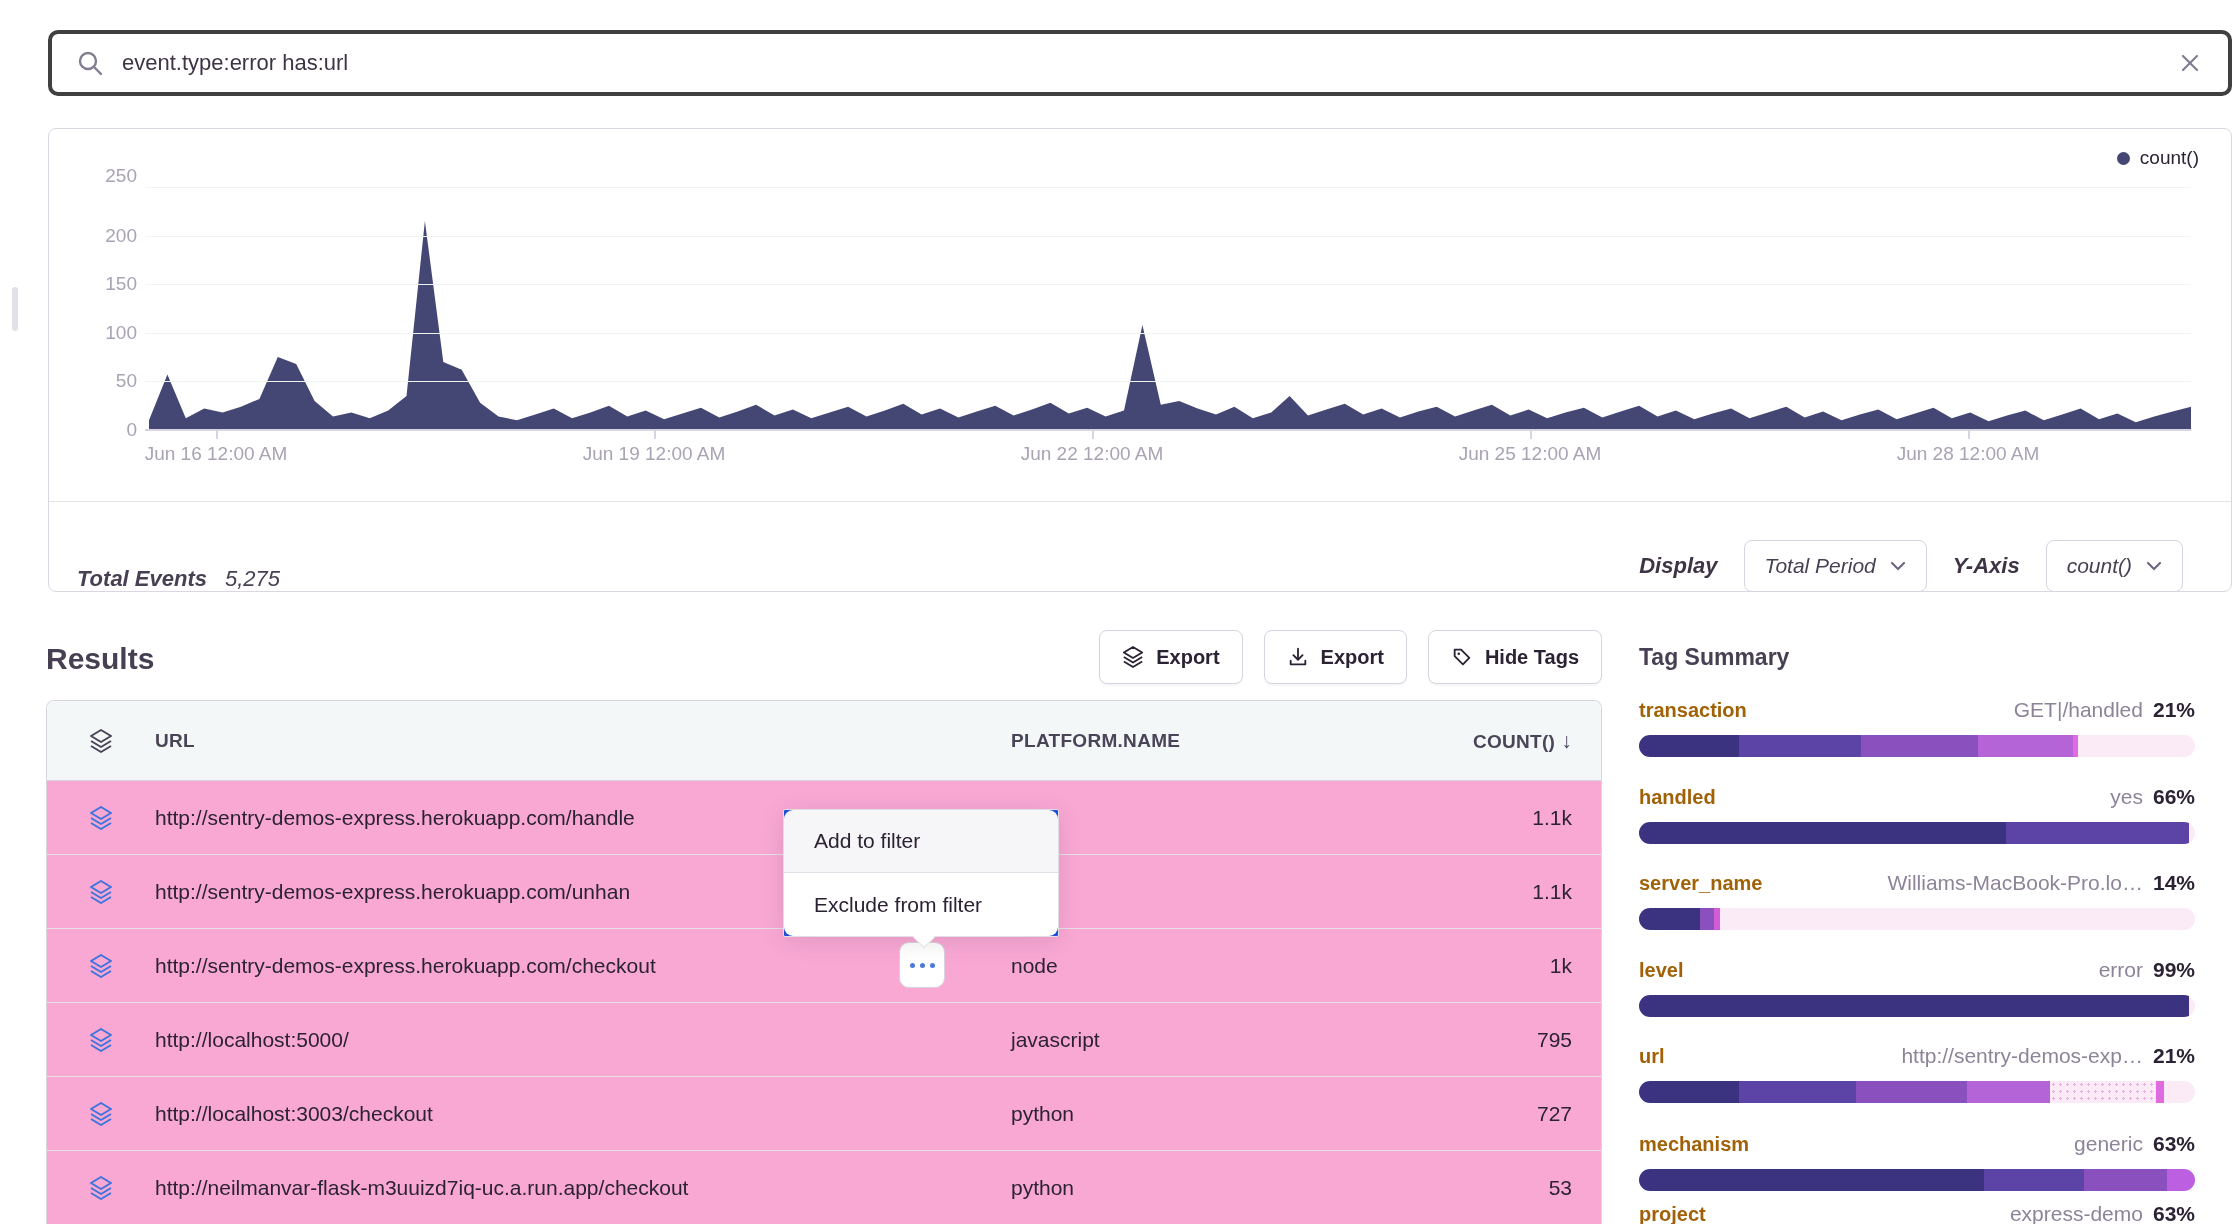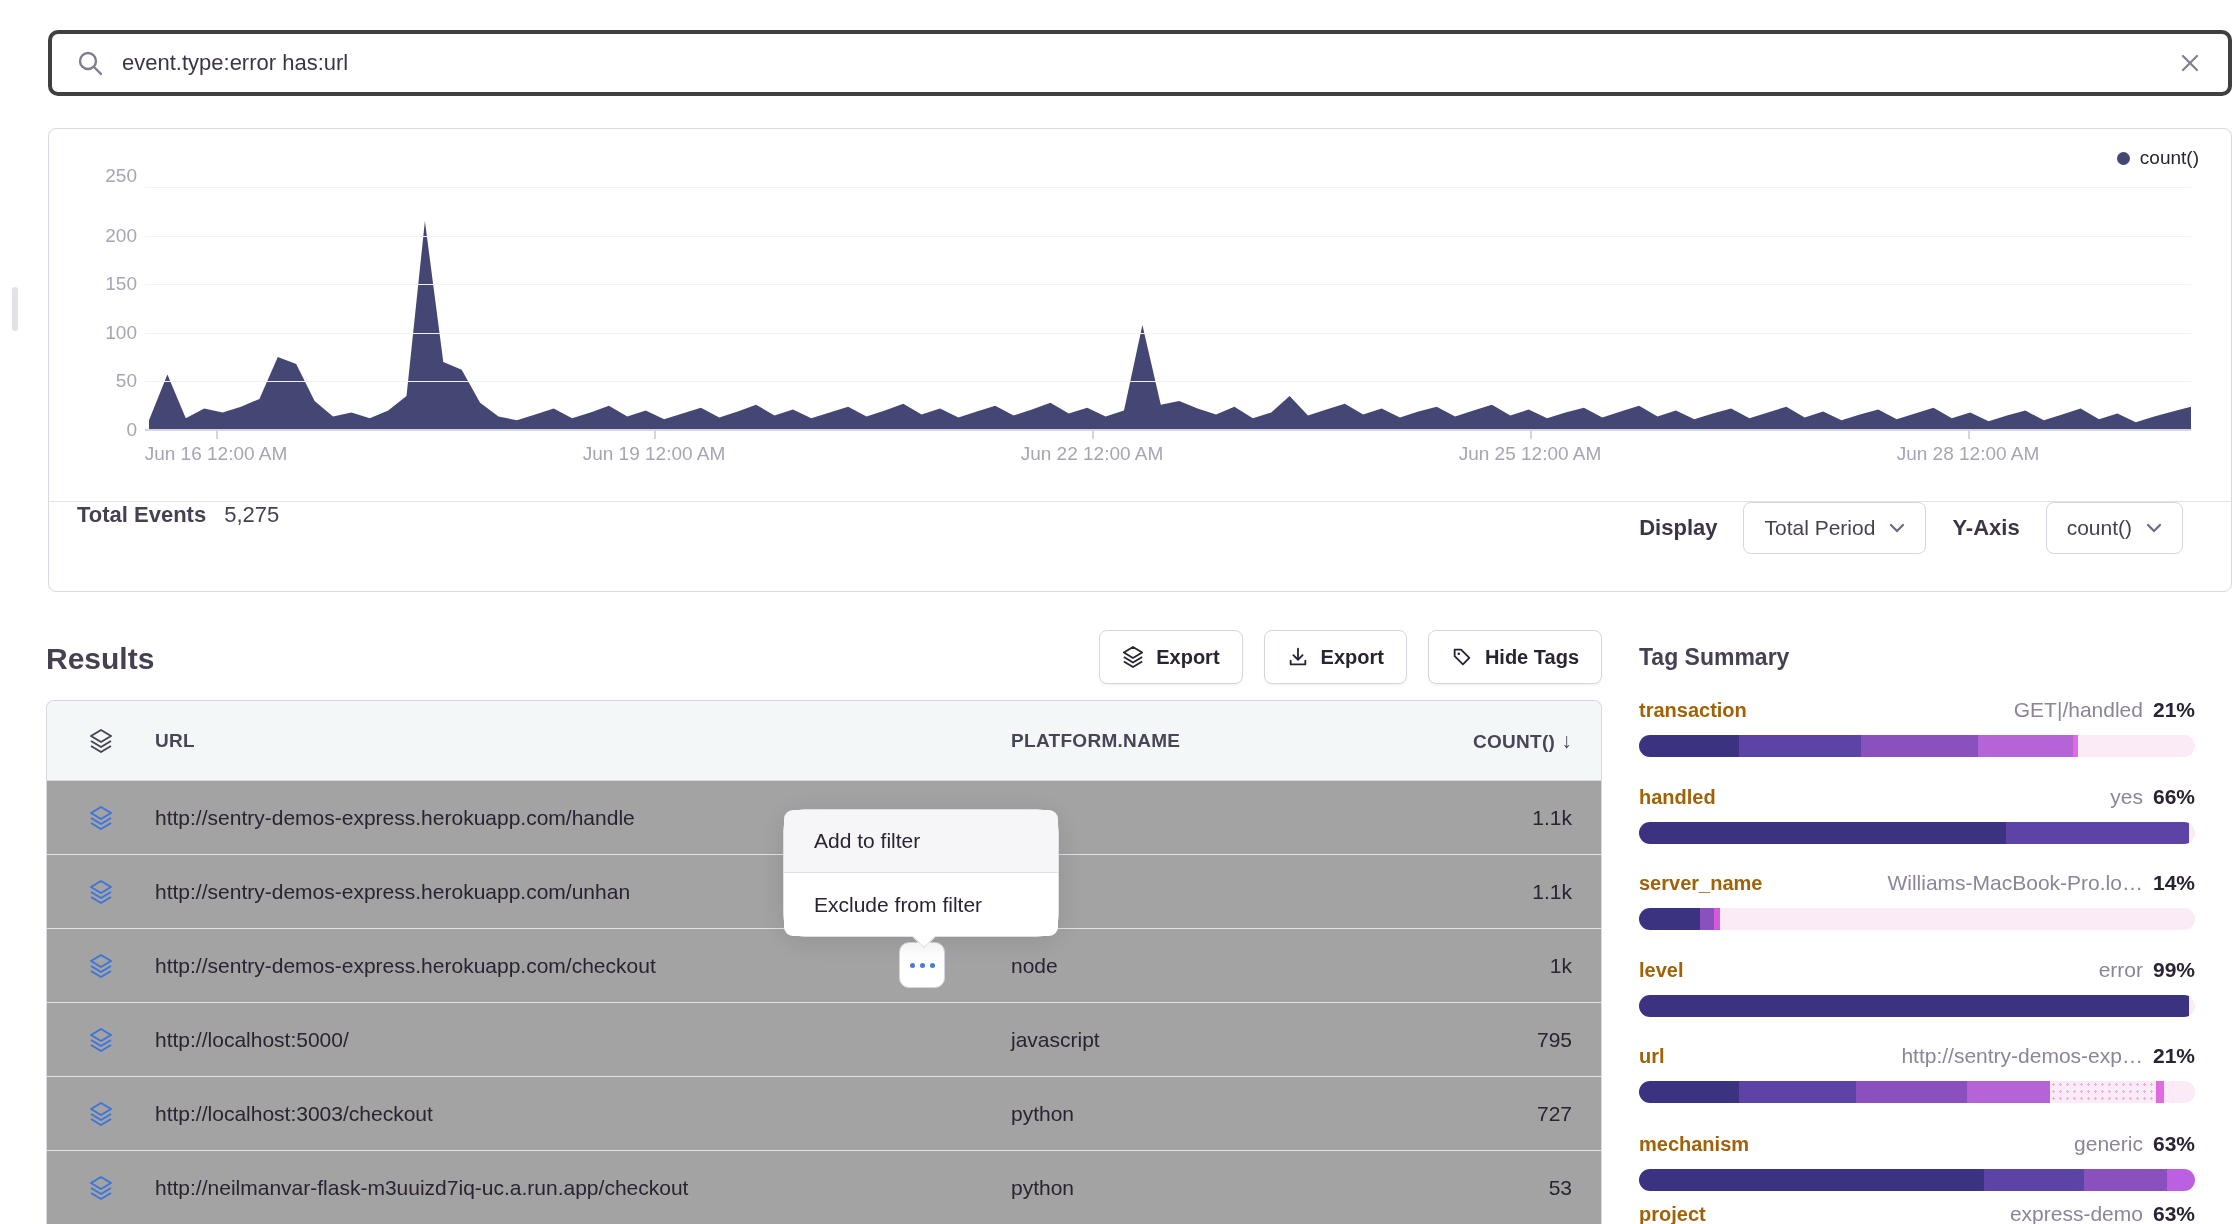--- a/index.html
+++ b/index.html
@@ -21,21 +21,21 @@
   #legend .dot { width:13px; height:13px; border-radius:50%; background:#444674; }
   #legend .lbl { font-size:19px; color:#2B2233; }
   .gridline { position:absolute; left:96px; width:2046px; height:1px; background:#EDF4F2; }
   .ytick { position:absolute; width:74px; text-align:right; font-size:19px; color:#A9A3B4; left:14px; transform:translateY(-50%); }
   #axis-line { position:absolute; left:96px; top:300px; width:2046px; height:2px; background:#D8D4E0; }
   .xtickmark { position:absolute; top:302px; width:2px; height:8px; background:#D8D4E0; }
   .xtick { position:absolute; top:314px; transform:translateX(-50%); font-size:19px; color:#A9A3B4; white-space:nowrap; }
   #plot { position:absolute; left:100px; top:50px; width:2042px; height:251px; }
   #chart-divider { position:absolute; left:0; top:372px; width:100%; height:1px; background:#E5E1E9; }
   #chart-footer { position:absolute; left:0; top:373px; width:100%; height:90px;
-                  display:flex; align-items:flex-start; padding:0 48px 0 28px; }
+                  display:flex; align-items:flex-end; padding:0 48px 0 28px;font-style:italic; }
   #total-events { display:flex; align-items:baseline; gap:18px; }
   #total-events .k { font-weight:bold; font-size:22px; color:#473F52; }
   #total-events .v { font-size:22px; color:#473F52; }
   #footer-right { margin-left:auto; display:flex; align-items:center; gap:26px; }
   .ctl-label { font-weight:bold; font-size:22px; color:#3E3446; }
   .dropdown { height:52px; border:1px solid #D9D4DF; border-radius:8px; background:#fff;
               display:flex; align-items:center; gap:14px; padding:0 20px; font-size:21px;
               color:#473F52; cursor:pointer; }
 
   
@@ -48,30 +48,30 @@
   
   #results-table { left:46px; top:700px; width:1556px; height:524px; border:1px solid #DAD5DF;
                    border-bottom:none; border-radius:8px 8px 0 0; background:#fff; overflow:hidden; }
   #thead { height:80px; background:#F4F7F8; border-bottom:1px solid #D8D4E0; position:relative;
            display:flex; align-items:center; font-size:19px; font-weight:bold; color:#4A4458; letter-spacing:.3px; }
   .col-icon { width:108px; display:flex; justify-content:center; }
   .col-url { flex:1; }
   .col-platform { width:420px; }
   .col-count { width:170px; text-align:right; padding-right:29px; }
   .trow { height:74px; display:flex; align-items:center; border-bottom:1px solid #E4E1E8;
-          font-size:21px; color:#2B2233; background:#a3a3a3; }
+          font-size:21px; color:#2B2233; background:#f9a8d4; }
   .sort-arrow { font-weight:normal; font-size:21px; margin-left:6px; }
 
   
   #more-btn { left:899px; top:942px; width:46px; height:46px; border:1px solid #D8D3DE;
               border-radius:10px; background:#fff; display:flex; align-items:center;
               justify-content:center; gap:5px; cursor:pointer; z-index:5; }
   #more-btn i { width:5px; height:5px; border-radius:50%; background:#4C7AD9; }
   #context-menu { left:783px; top:809px; width:276px; background:#1d4ed8; border:1px solid #E2DEE6;
-                  border-radius:22px; box-shadow:0 4px 24px rgba(43,34,51,0.12); z-index:6; }
+                  border-radius:2px; box-shadow:0 4px 24px rgba(43,34,51,0.12); z-index:6; }
   .menu-item { height:63px; display:flex; align-items:center; padding-left:30px; font-size:21px;
                color:#2B2233; cursor:pointer; background:#fff; }
   .menu-item.hl { background:#F6F5F7; border-radius:9px 9px 0 0; border-bottom:1px solid #E2DEE6; }
   .menu-item:last-child { border-radius:0 0 9px 9px; }
   #menu-caret { position:absolute; bottom:-9px; left:132px; width:16px; height:16px; background:#fff;
                 border-right:1px solid #E2DEE6; border-bottom:1px solid #E2DEE6; transform:rotate(45deg); }
 
   
   #tag-heading { left:1639px; top:644px; font-size:23px; font-weight:bold; color:#473F52; }
   .tag-entry { position:absolute; left:1639px; width:556px; }

